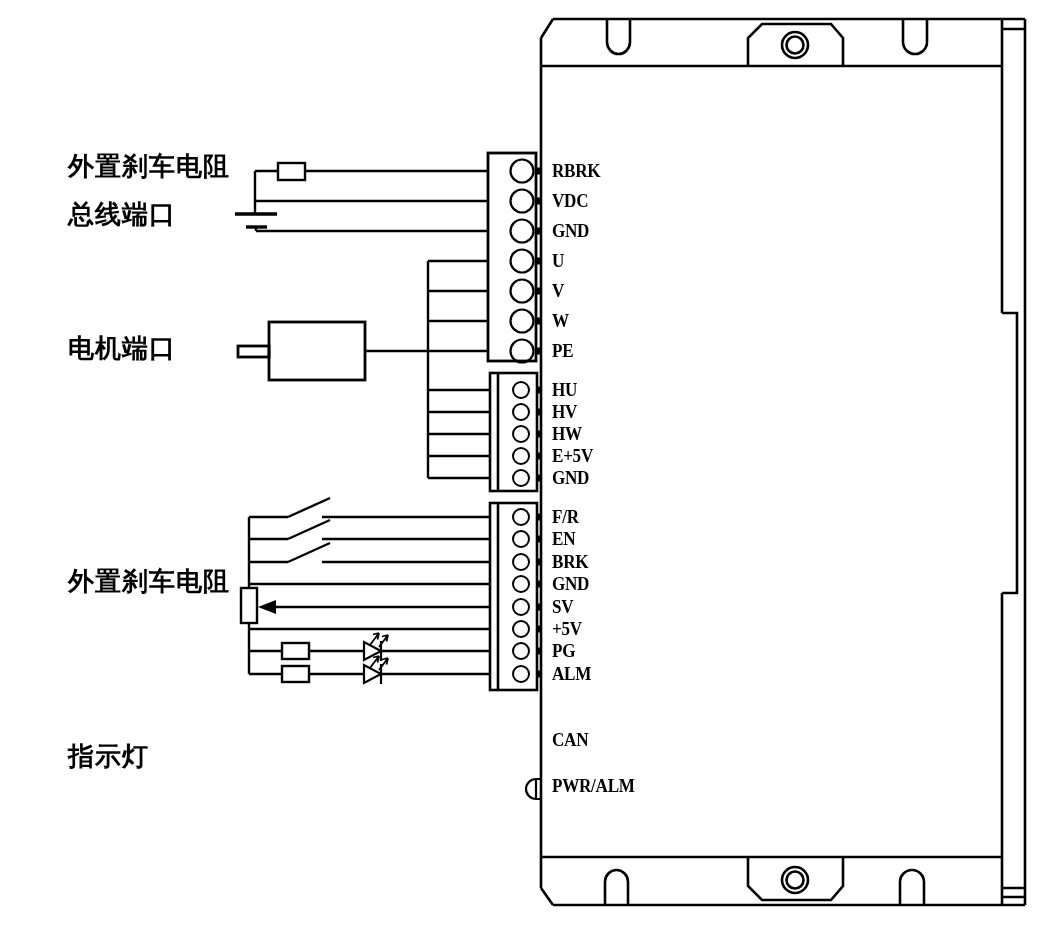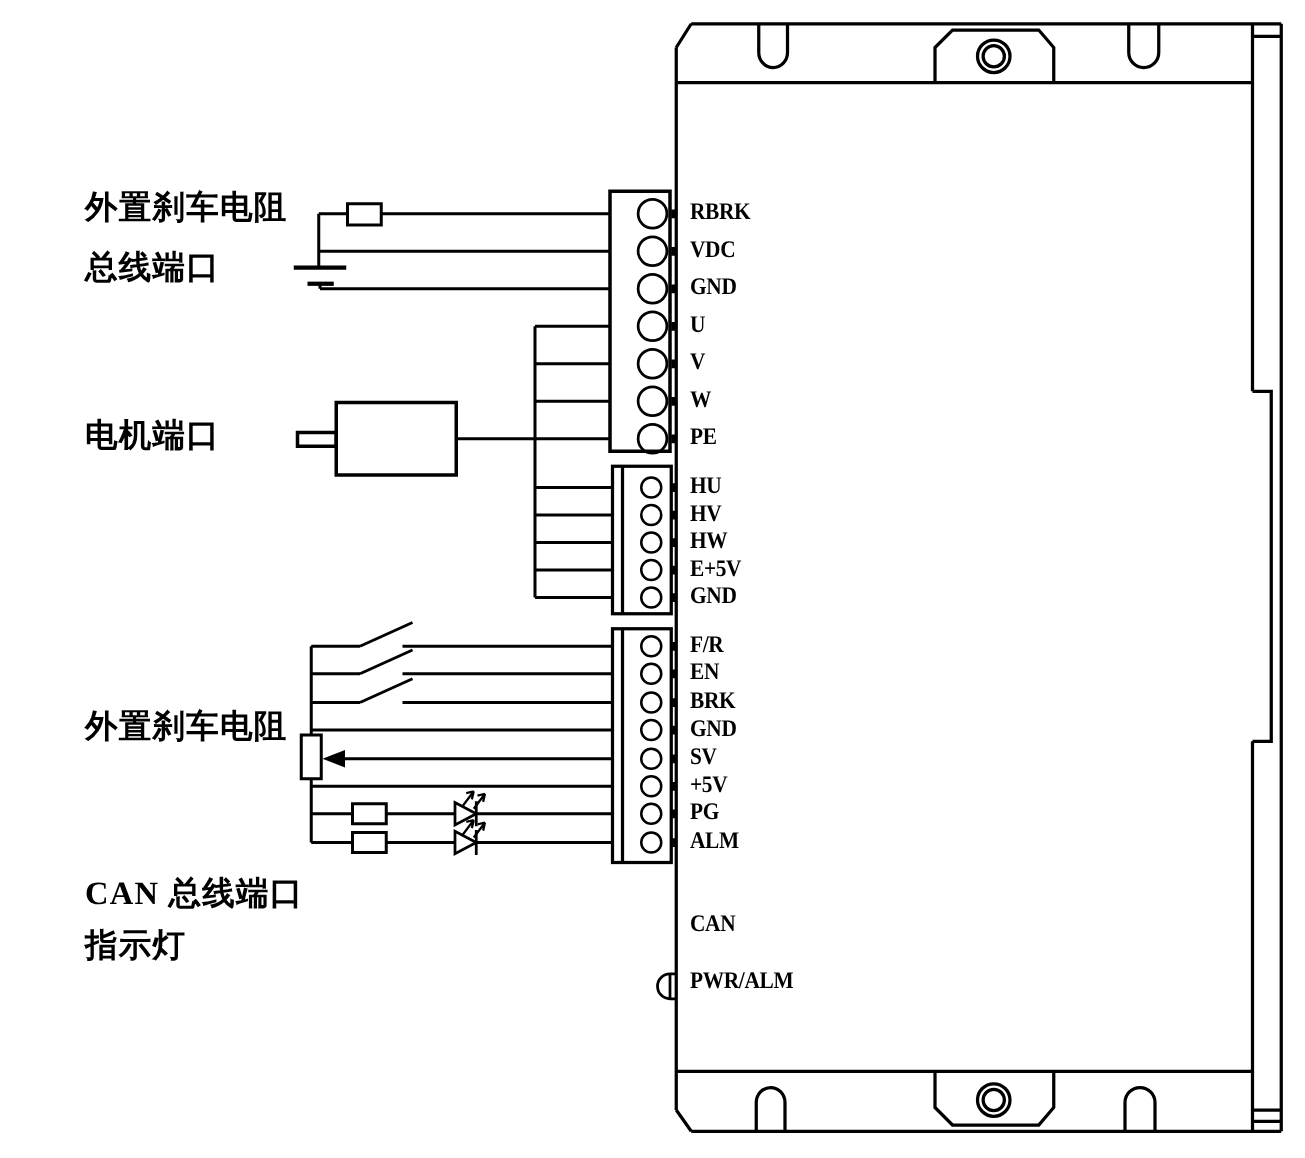--- a/index.html
+++ b/index.html
@@ -152,21 +152,20 @@
     <g stroke="#000" stroke-width="2.2" fill="none">
       <path d="M541,779 H536 A10,10 0 0 0 536,799 H541"></path>
       <path d="M536,779 V799"></path>
     </g>
   </svg>
 
   <div class="sec" style="top:166px">外置刹车电阻</div>
   <div class="sec" style="top:214px">总线端口</div>
   <div class="sec" style="top:348px">电机端口</div>
   <div class="sec" style="top:581px">外置刹车电阻</div>
-  <div class="sec" style="top:715px">CAN 总线端口</div>
   <div class="sec" style="top:756px">指示灯</div>
 
   <div class="pin" style="top:171px">RBRK</div>
   <div class="pin" style="top:201px">VDC</div>
   <div class="pin" style="top:231px">GND</div>
   <div class="pin" style="top:261px">U</div>
   <div class="pin" style="top:291px">V</div>
   <div class="pin" style="top:321px">W</div>
   <div class="pin" style="top:351px">PE</div>
 

